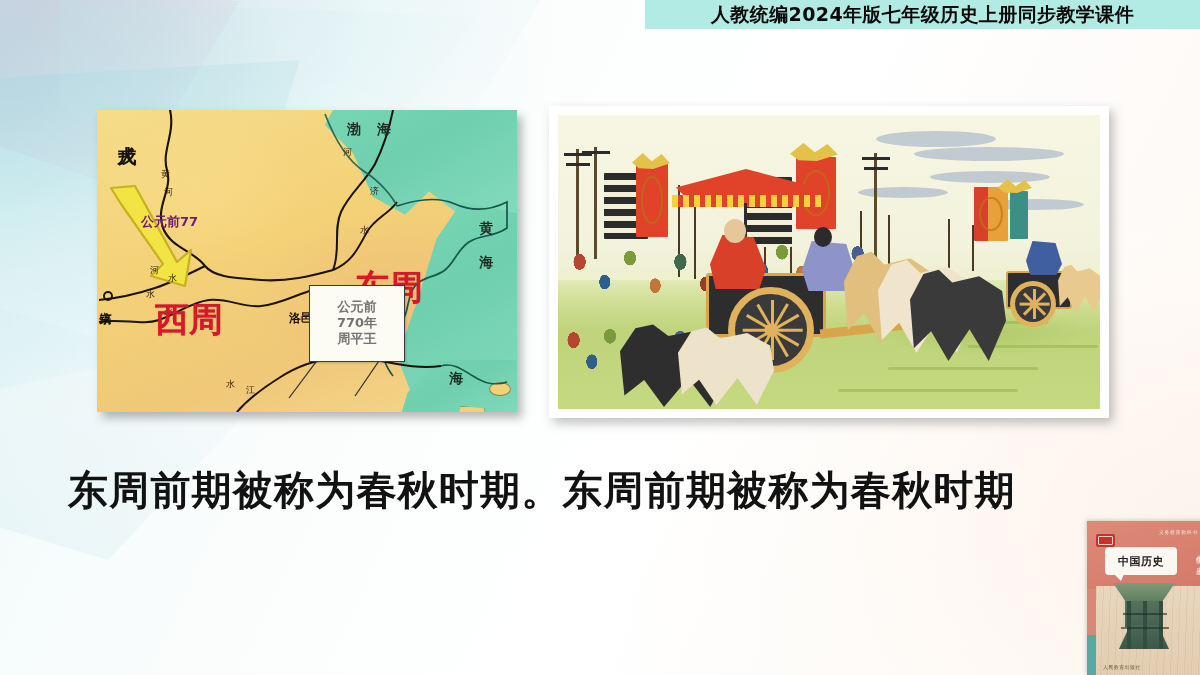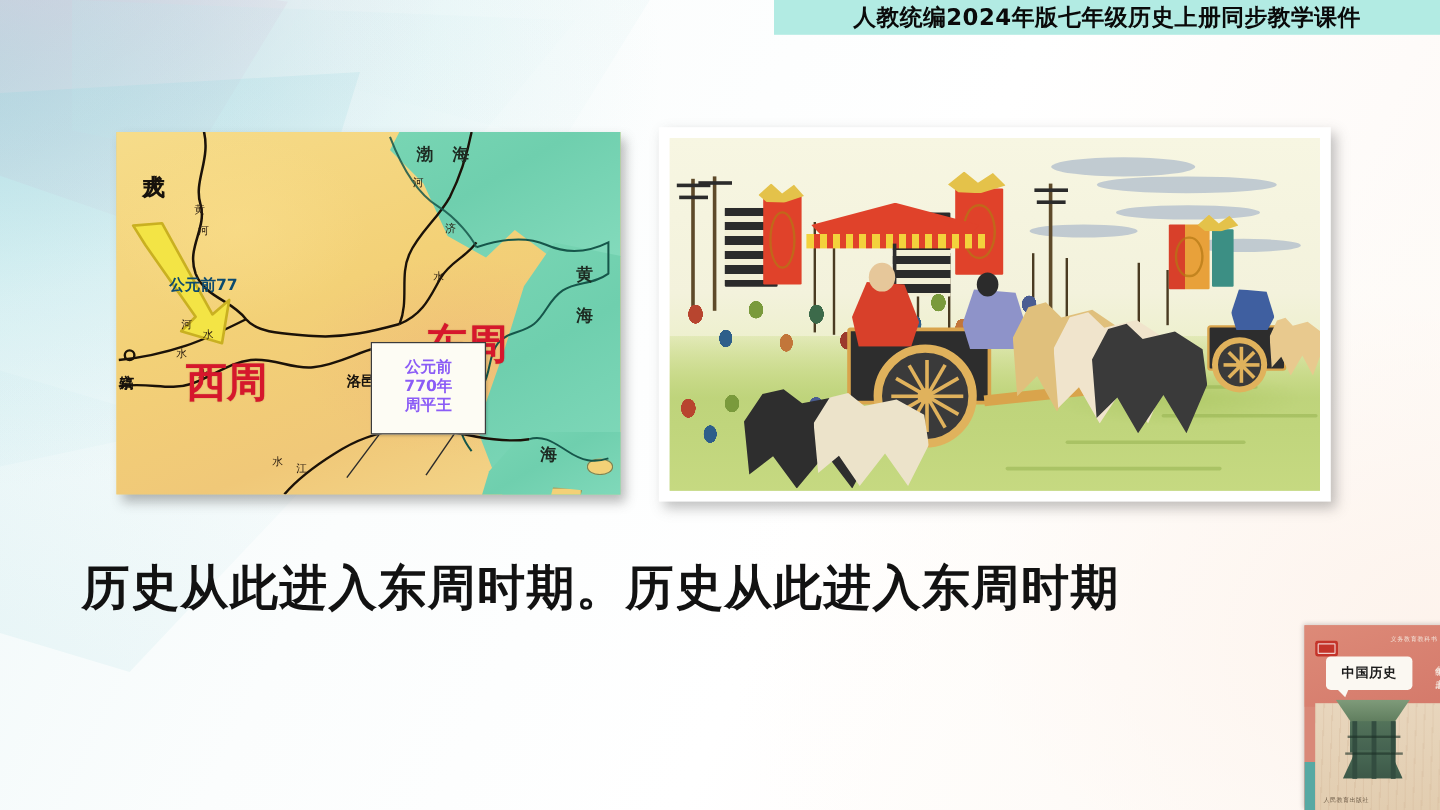--- a/index.html
+++ b/index.html
@@ -111,21 +111,21 @@
     color:#17120c; white-space:nowrap; line-height:1.05;
   }
   .mlabel.vert { writing-mode:vertical-rl; text-orientation:upright; }
   .mlabel.small  { font-size:9px;  color:#2a1c10; }
   .mlabel.tribe  { font-size:19px; font-weight:bold; }
   .mlabel.sea-nm { font-size:14px; font-weight:bold; color:#1d2b22; }
   .mlabel.city   { font-size:12px; font-weight:bold; }
   .mlabel.state  { font-size:34px; font-weight:bold; color:#d6172c;
                    text-shadow:0 0 1px rgba(140,0,10,.5); }
   .mlabel.red-date {
-    font-size:13px; font-weight:bold; color:#0c4a6e;margin-top:17px;
+    font-size:13px; font-weight:bold; color:#701a75;
   }
   .city-dot-circle {
     position:absolute; width:10px; height:10px; border-radius:50%;
     border:2px solid #1a1206; background:transparent;
   }
   .city-dot-square {
     position:absolute; width:7px; height:7px;
     border:2px solid #1a1206; background:transparent;
   }
 
@@ -137,21 +137,21 @@
     position:absolute; left:212px; top:175px; width:96px; height:77px;
     background:#fdfcf4;
     border:1px solid #3b3b3b;
     display:flex; flex-direction:column; align-items:center; justify-content:center;
     gap:1px;
     box-shadow:1px 1px 2px rgba(0,0,0,.18);
     z-index:6;
   }
   #map-callout span {
     font-family:"DejaVu Sans", sans-serif;
-    font-size:13px; font-weight:bold; color:#8b5cf6; line-height:1.15;
+    font-size:13px; font-weight:bold; color:#737373; line-height:1.15;
   }
   .callout-leader { position:absolute; z-index:5; }
 
   
   #art-figure {
     position:absolute; left:549px; top:106px; width:560px; height:312px;
     background:#ffffff; padding:9px;
     box-shadow:4px 5px 10px rgba(70,70,70,.34);
   }
   .art-canvas {
@@ -534,21 +534,21 @@
         <div class="spoke" style="transform:rotate(90deg);"></div>
         <div class="spoke" style="transform:rotate(135deg);"></div>
         <div class="hub"></div>
       </div>
       <div class="attendant-robe" style="left:468px; top:126px; width:36px; height:34px; background:#3f5fa0;"></div>
       <div class="horse" style="left:500px; top:142px; width:44px; height:56px; background:#e8c98e;"></div>
     </div>
   </div>
 
   <div id="body-text">
-    <span class="line">历史从此进入东周时期。历史从此进入东周时期</span>
+    <span class="line">东周前期被称为春秋时期。东周前期被称为春秋时期</span>
   </div>
 
   <div id="textbook-cover">
     <div class="tb-top"></div>
     <div class="tb-teal"></div>
     <div class="tb-paper"></div>
     <div class="tb-topline">义务教育教科书</div>
     <div class="tb-seal"></div>
     <div class="tb-bubble">
       <span>中国历史</span>

